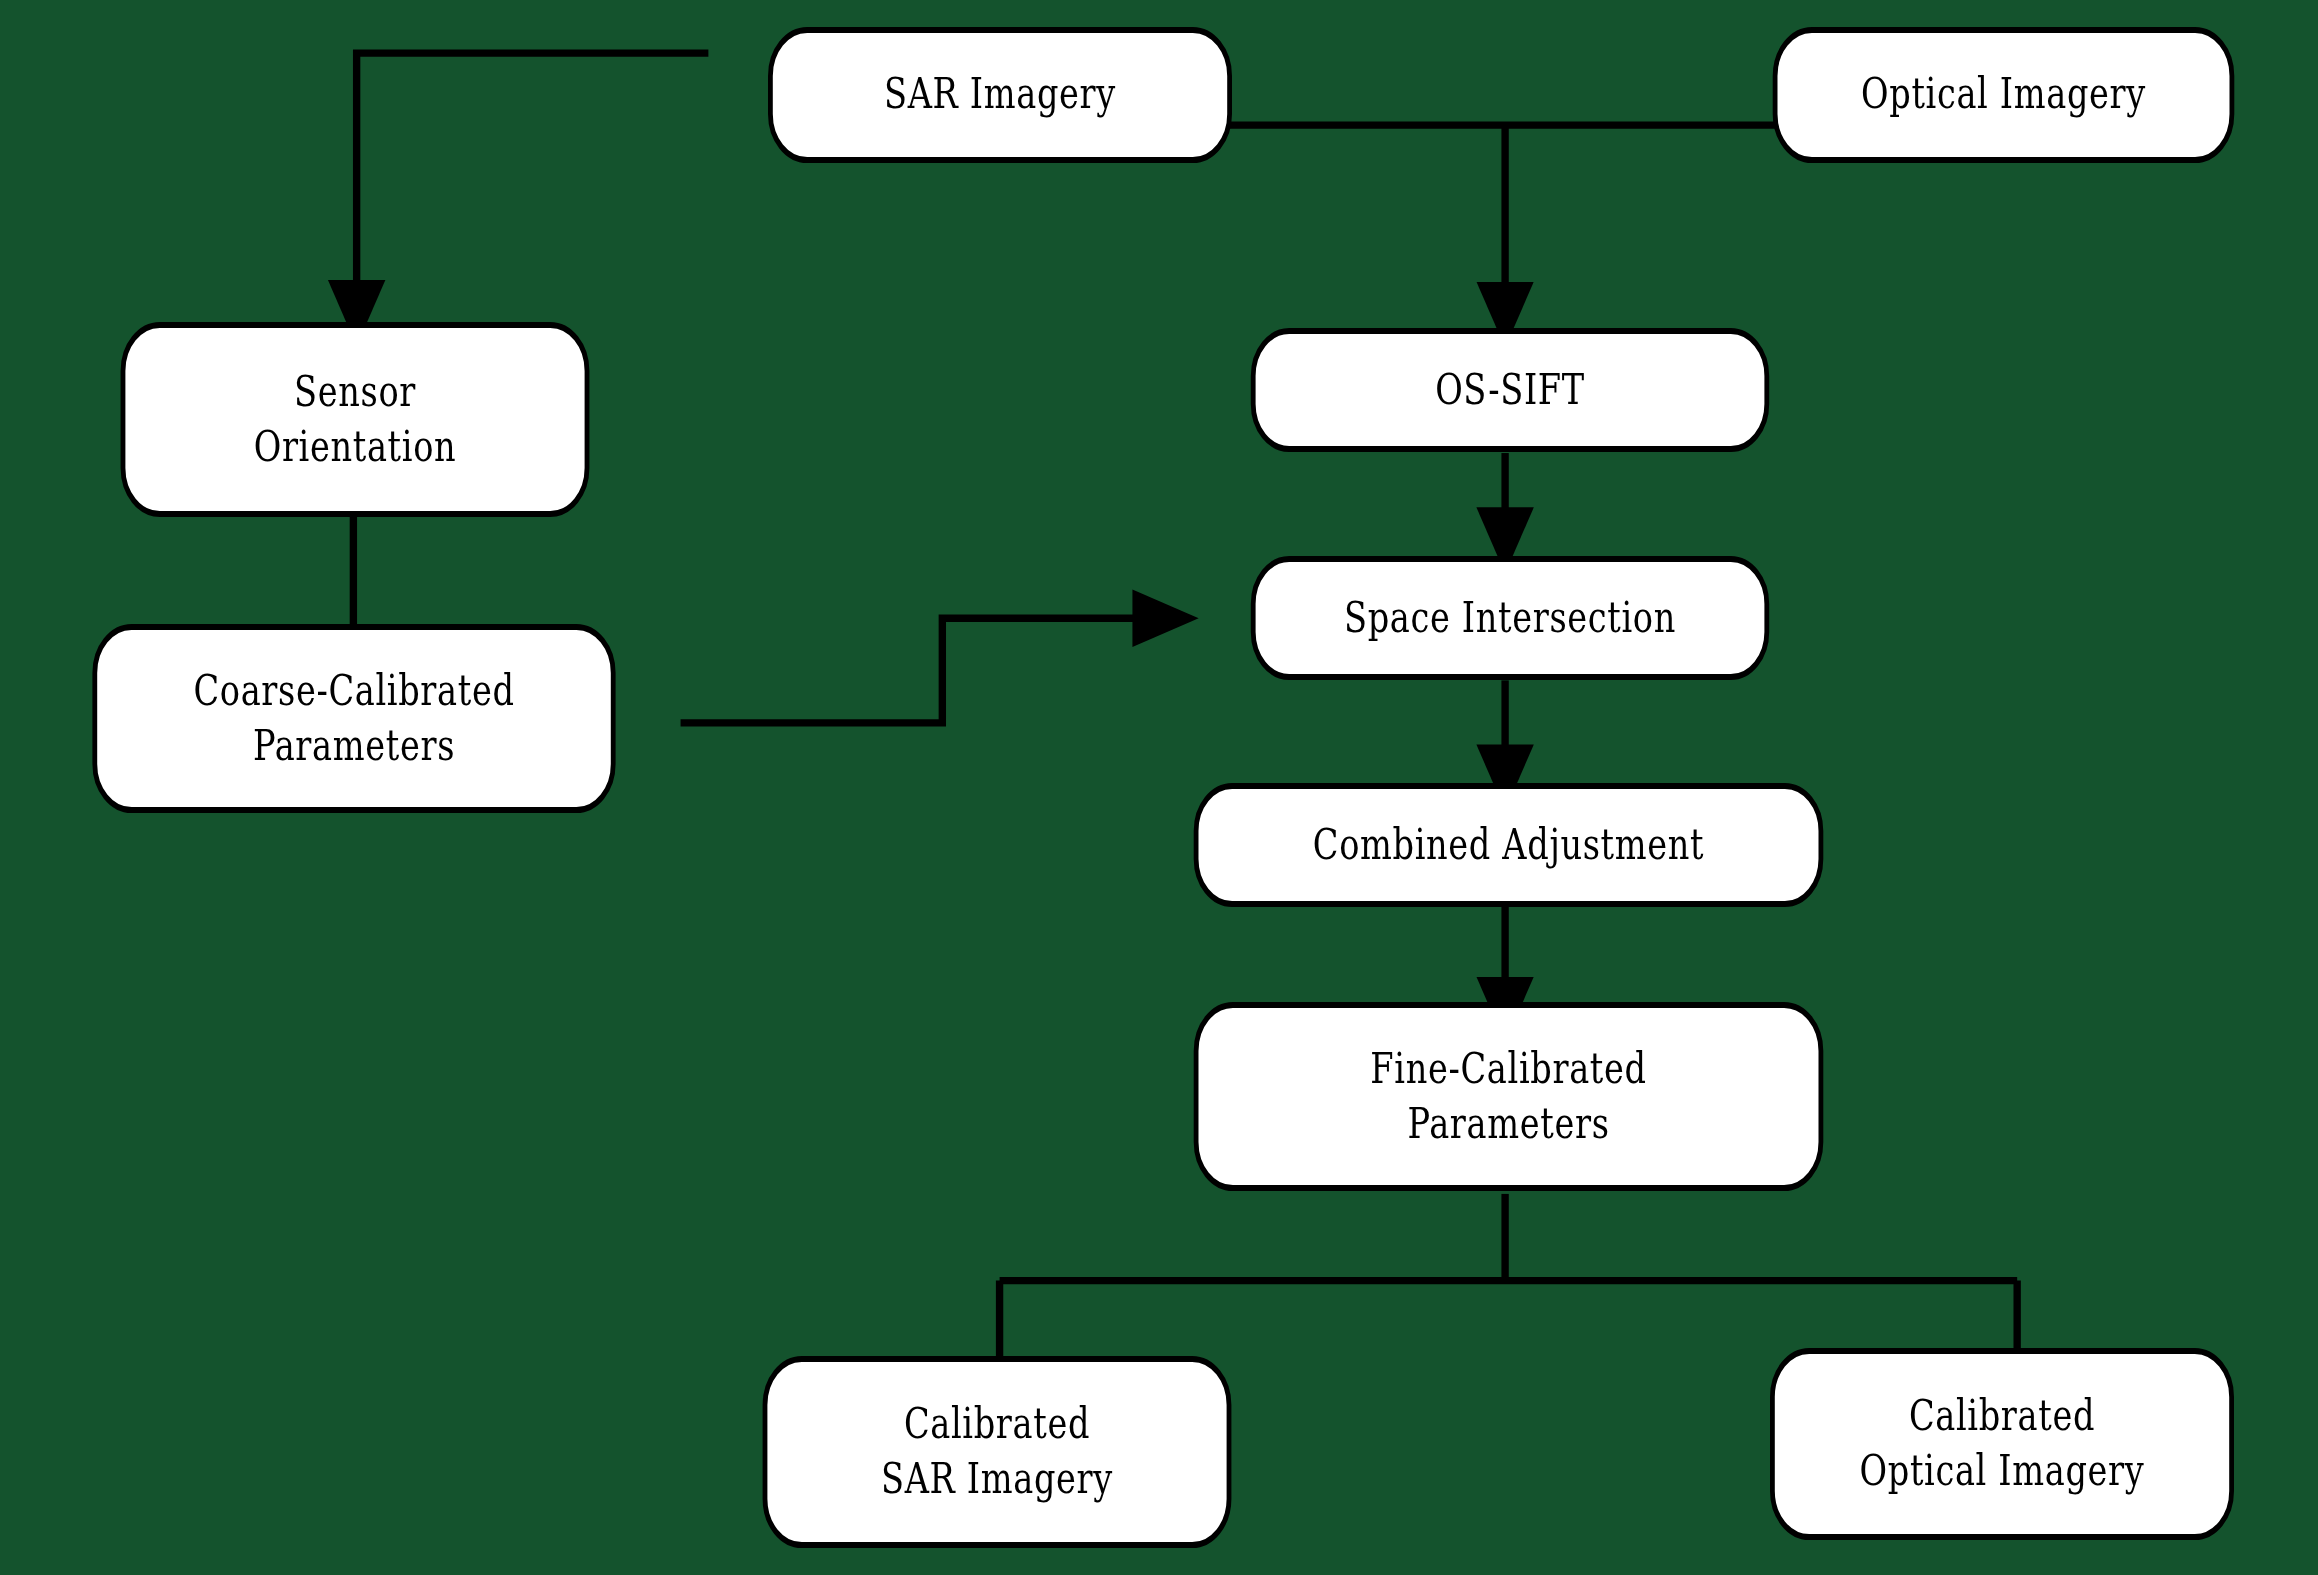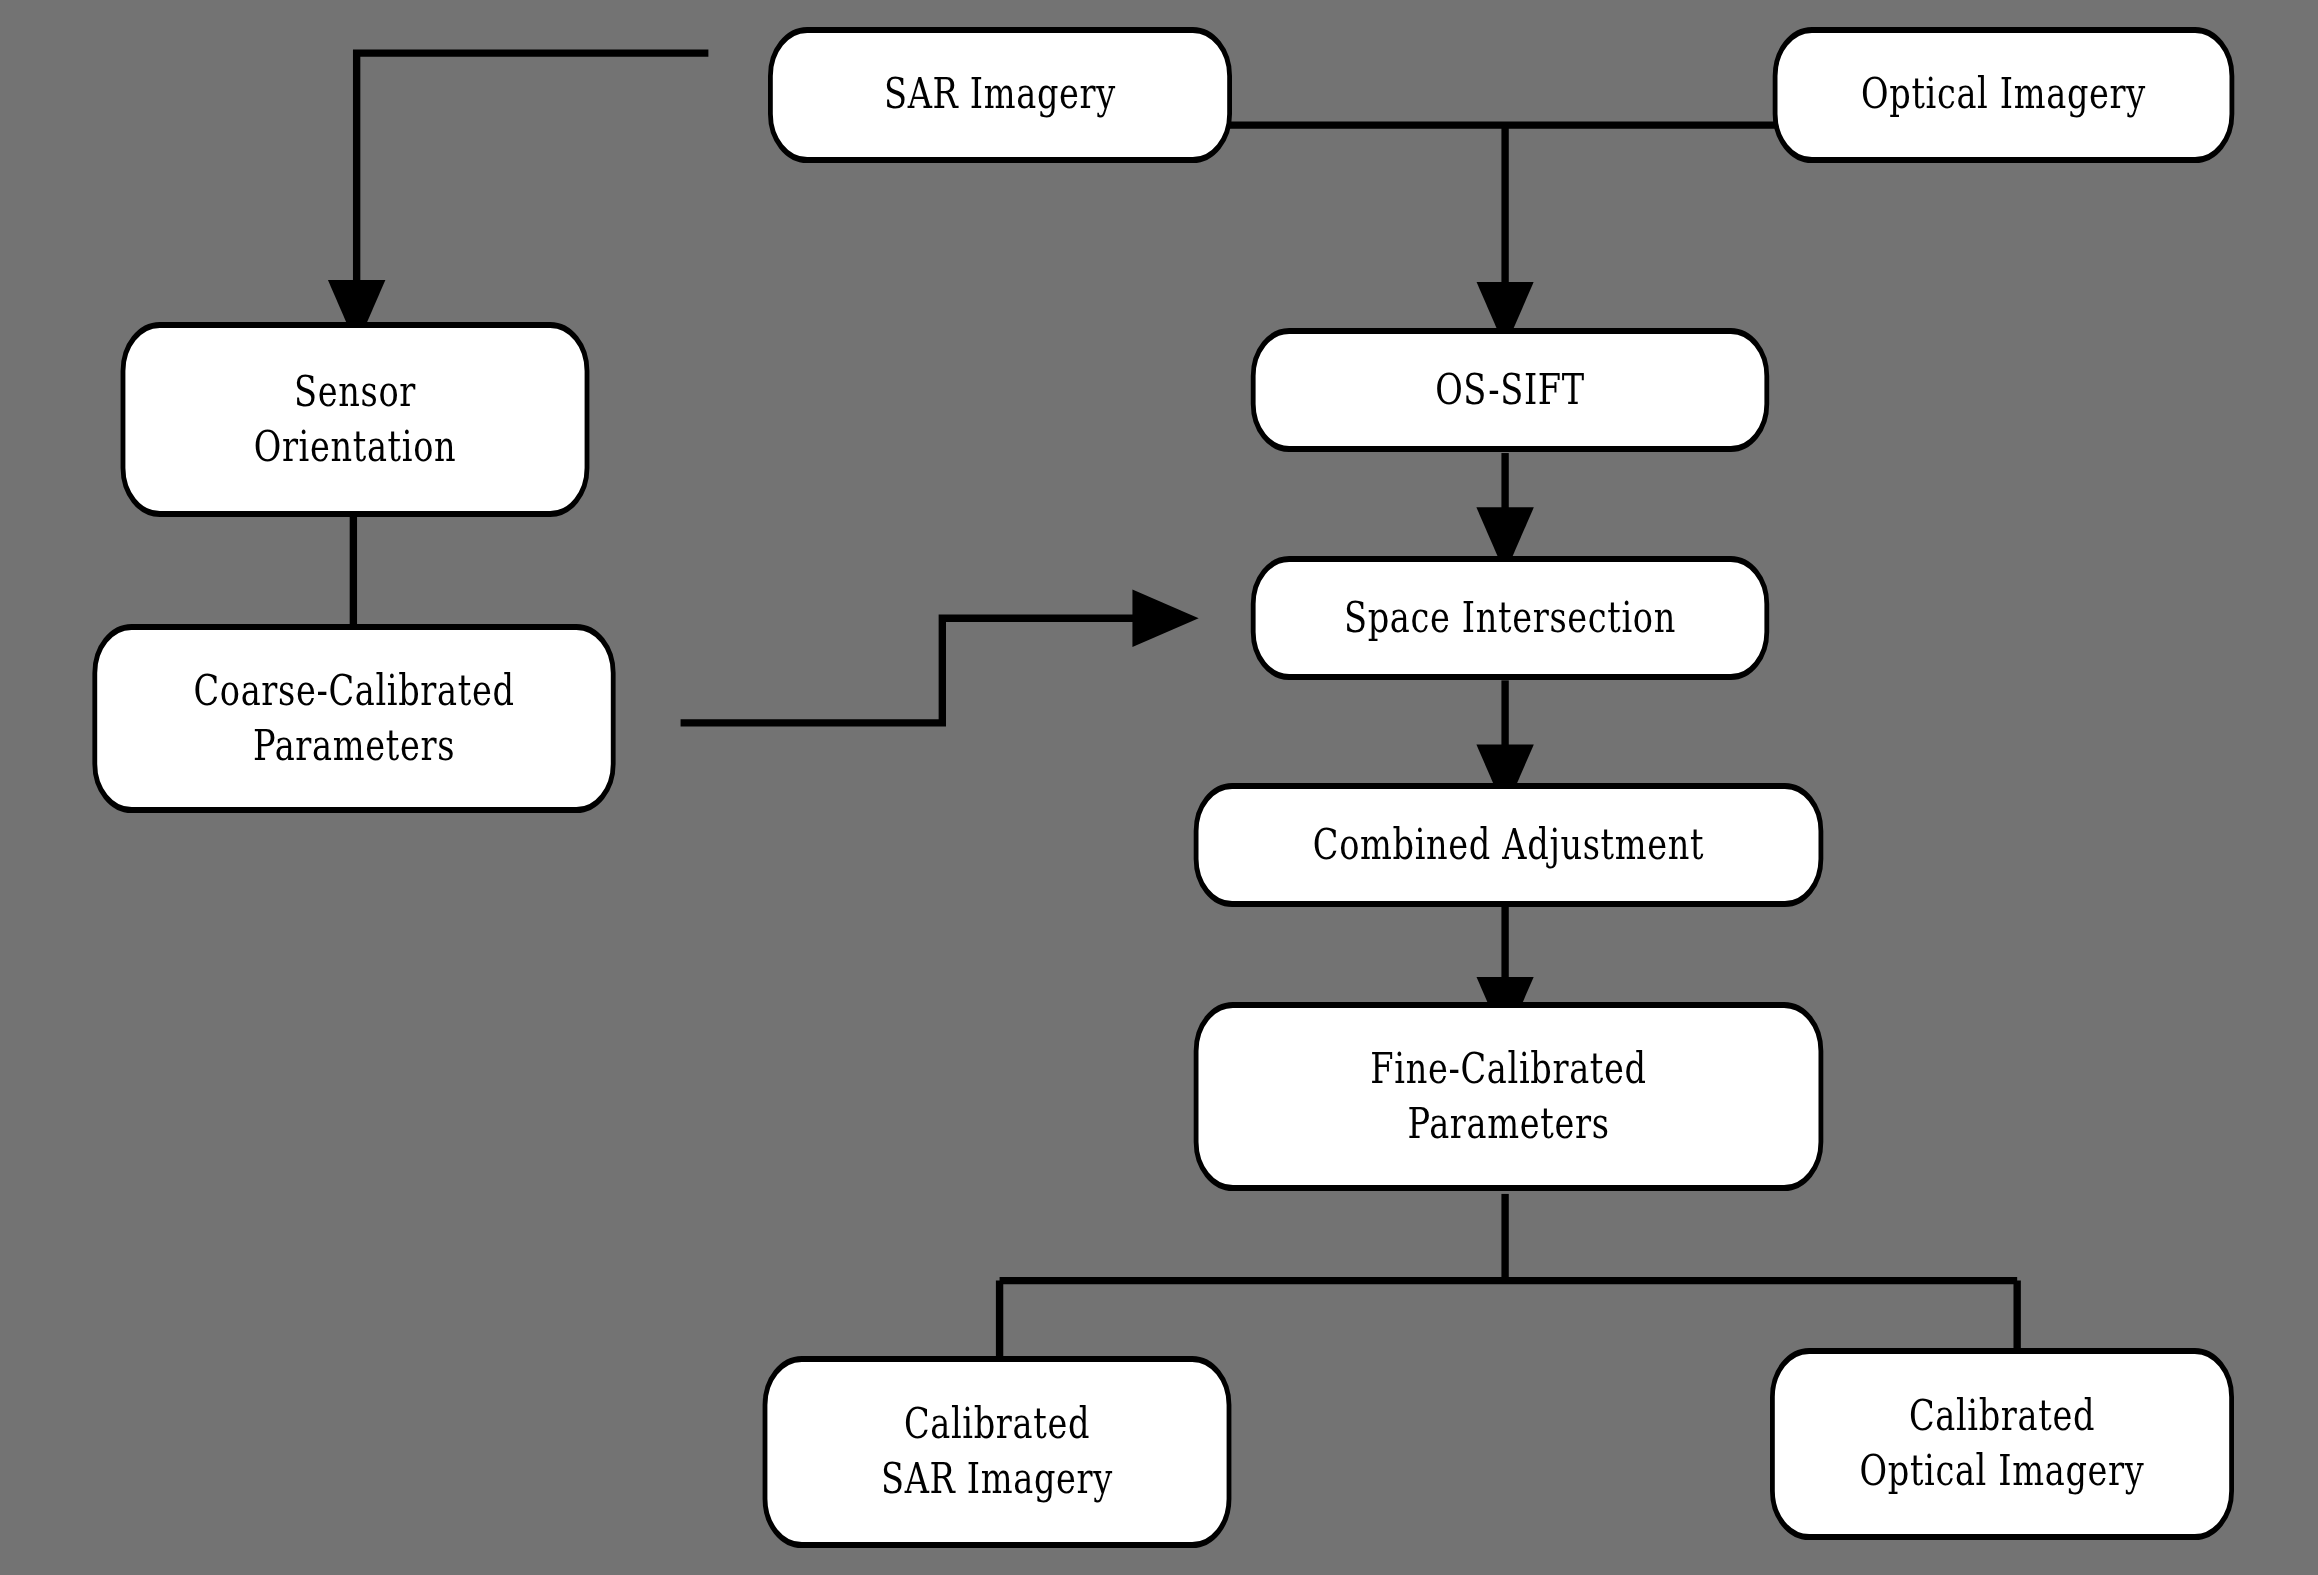--- a/index.html
+++ b/index.html
@@ -1,16 +1,16 @@
 <!DOCTYPE html>
 <html style="font-size:13px"><head>
 <meta charset="utf-8">
 <style>
   html,body{margin:0;padding:0;background:#ffffff;}
-  #stage{position:relative;width:2319px;height:1575px;background:#737373;
+  #stage{position:relative;width:2319px;height:1575px;background:#14532d;
          font-family:"DejaVu Serif","Liberation Serif",serif;}
   svg#wires{position:absolute;left:0;top:0;width:2319px;height:1575px;}
   .node{position:absolute;box-sizing:border-box;background:#ffffff;
         border:5.7px solid #000000;border-radius:38px;
         display:flex;align-items:center;justify-content:center;text-align:center;
         font-family:"DejaVu Serif","Liberation Serif",serif;
         color:#000000;line-height:1.30;letter-spacing:0.8px;
         transform:scaleX(0.80);transform-origin:center center;}
   .node .lbl{display:block;width:100%;padding:0 8.2px;white-space:pre-line;}
   .node.two{border-radius:43px;}

